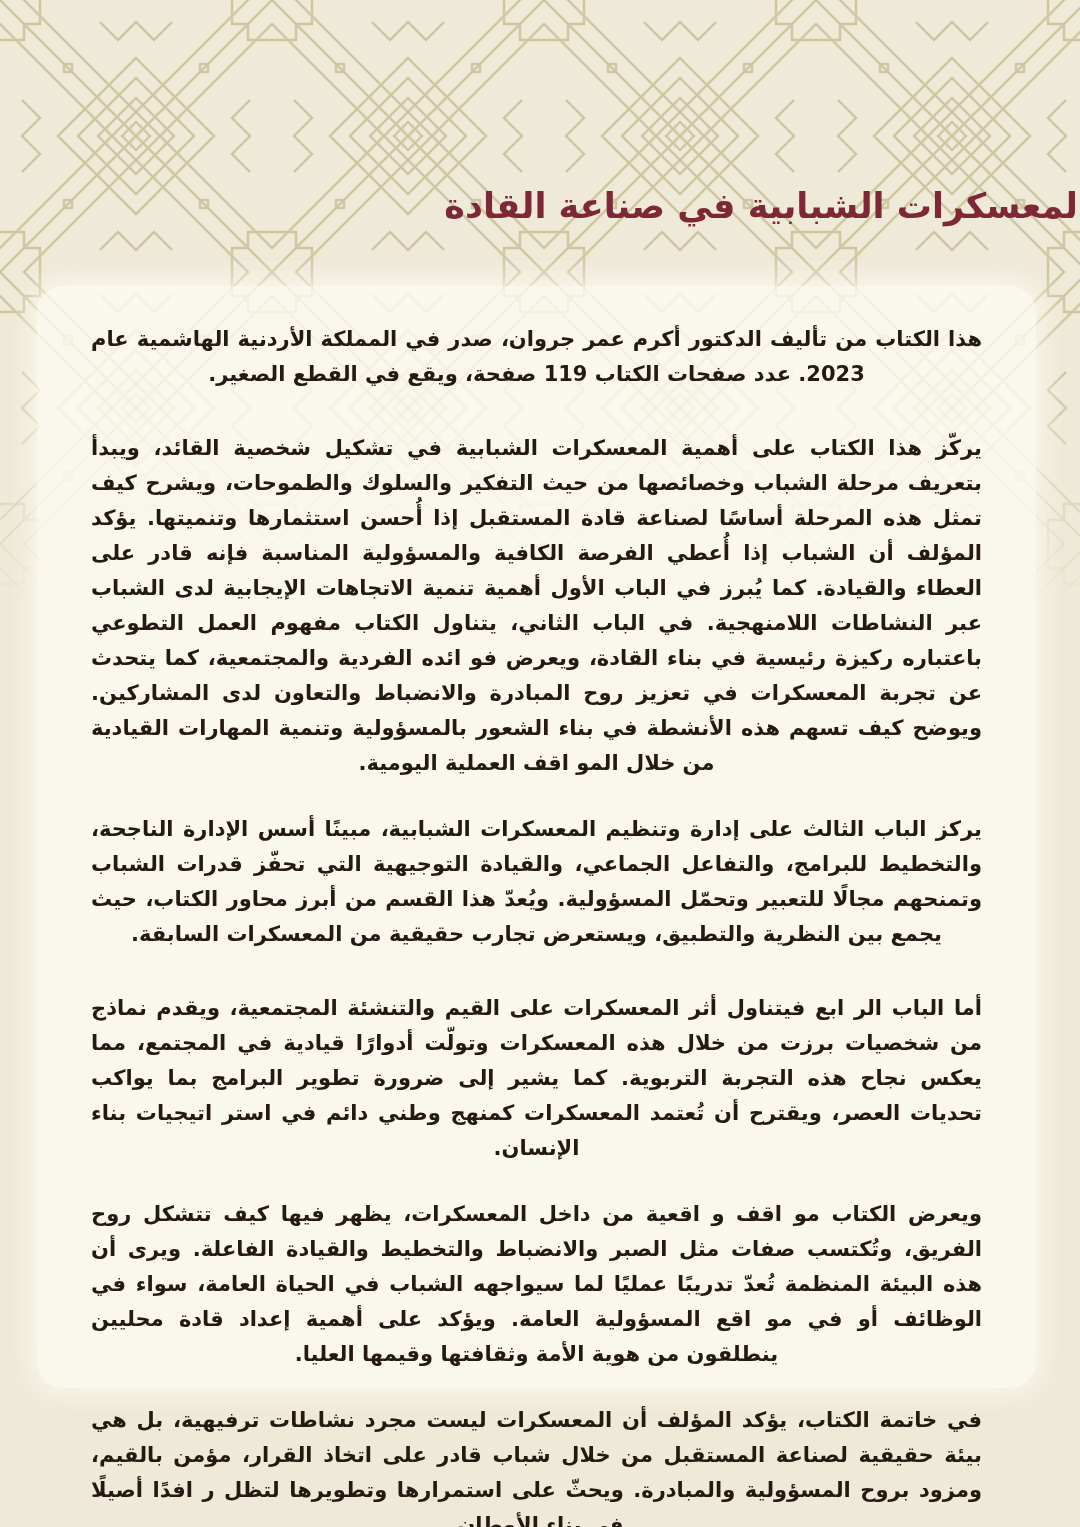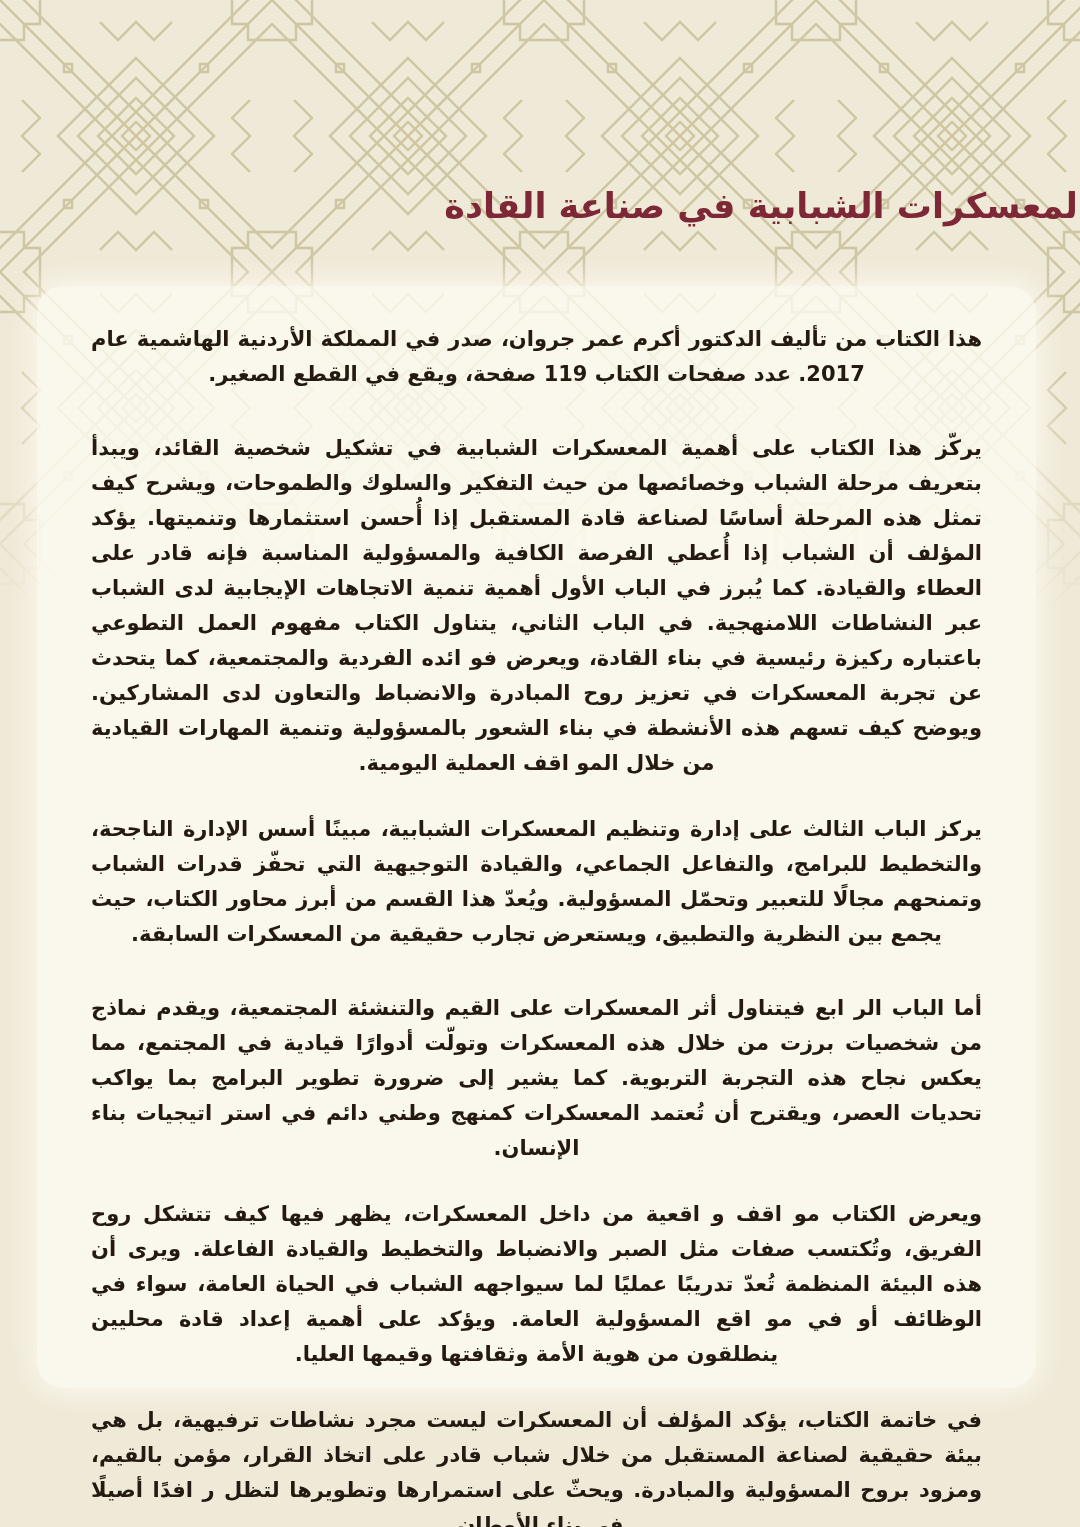--- a/index.html
+++ b/index.html
@@ -91,21 +91,21 @@
       <mask id="fadeMask">
         <rect x="0" y="0" width="1080" height="660" fill="url(#fadeGrad)"></rect>
       </mask>
     </defs>
     <rect x="0" y="0" width="1080" height="660" fill="url(#geo)" mask="url(#fadeMask)"></rect>
   </svg>
 
   <h1 class="page-title">المعسكرات الشبابية في صناعة القادة</h1>
 
   <div class="content-panel">
-    <p>هذا الكتاب من تأليف الدكتور أكرم عمر جروان، صدر في المملكة الأردنية الهاشمية عام 2017. عدد صفحات الكتاب 119 صفحة، ويقع في القطع الصغير.</p>
+    <p>هذا الكتاب من تأليف الدكتور أكرم عمر جروان، صدر في المملكة الأردنية الهاشمية عام 2023. عدد صفحات الكتاب 119 صفحة، ويقع في القطع الصغير.</p>
     <p class="gap-large">يركّز هذا الكتاب على أهمية المعسكرات الشبابية في تشكيل شخصية القائد، ويبدأ بتعريف مرحلة الشباب وخصائصها من حيث التفكير والسلوك والطموحات، ويشرح كيف تمثل هذه المرحلة أساسًا لصناعة قادة المستقبل إذا أُحسن استثمارها وتنميتها. يؤكد المؤلف أن الشباب إذا أُعطي الفرصة الكافية والمسؤولية المناسبة فإنه قادر على العطاء والقيادة. كما يُبرز في الباب الأول أهمية تنمية الاتجاهات الإيجابية لدى الشباب عبر النشاطات اللامنهجية. في الباب الثاني، يتناول الكتاب مفهوم العمل التطوعي باعتباره ركيزة رئيسية في بناء القادة، ويعرض فو ائده الفردية والمجتمعية، كما يتحدث عن تجربة المعسكرات في تعزيز روح المبادرة والانضباط والتعاون لدى المشاركين. ويوضح كيف تسهم هذه الأنشطة في بناء الشعور بالمسؤولية وتنمية المهارات القيادية من خلال المو اقف العملية اليومية.</p>
     <p class="gap-small">يركز الباب الثالث على إدارة وتنظيم المعسكرات الشبابية، مبينًا أسس الإدارة الناجحة، والتخطيط للبرامج، والتفاعل الجماعي، والقيادة التوجيهية التي تحفّز قدرات الشباب وتمنحهم مجالًا للتعبير وتحمّل المسؤولية. ويُعدّ هذا القسم من أبرز محاور الكتاب، حيث يجمع بين النظرية والتطبيق، ويستعرض تجارب حقيقية من المعسكرات السابقة.</p>
     <p class="gap-large">أما الباب الر ابع فيتناول أثر المعسكرات على القيم والتنشئة المجتمعية، ويقدم نماذج من شخصيات برزت من خلال هذه المعسكرات وتولّت أدوارًا قيادية في المجتمع، مما يعكس نجاح هذه التجربة التربوية. كما يشير إلى ضرورة تطوير البرامج بما يواكب تحديات العصر، ويقترح أن تُعتمد المعسكرات كمنهج وطني دائم في استر اتيجيات بناء الإنسان.</p>
     <p class="gap-small">ويعرض الكتاب مو اقف و اقعية من داخل المعسكرات، يظهر فيها كيف تتشكل روح الفريق، وتُكتسب صفات مثل الصبر والانضباط والتخطيط والقيادة الفاعلة. ويرى أن هذه البيئة المنظمة تُعدّ تدريبًا عمليًا لما سيواجهه الشباب في الحياة العامة، سواء في الوظائف أو في مو اقع المسؤولية العامة. ويؤكد على أهمية إعداد قادة محليين ينطلقون من هوية الأمة وثقافتها وقيمها العليا.</p>
     <p class="gap-small">في خاتمة الكتاب، يؤكد المؤلف أن المعسكرات ليست مجرد نشاطات ترفيهية، بل هي بيئة حقيقية لصناعة المستقبل من خلال شباب قادر على اتخاذ القرار، مؤمن بالقيم، ومزود بروح المسؤولية والمبادرة. ويحثّ على استمرارها وتطويرها لتظل ر افدًا أصيلًا في بناء الأوطان.</p>
   </div>
 
 </div>
 
 </body></html>

